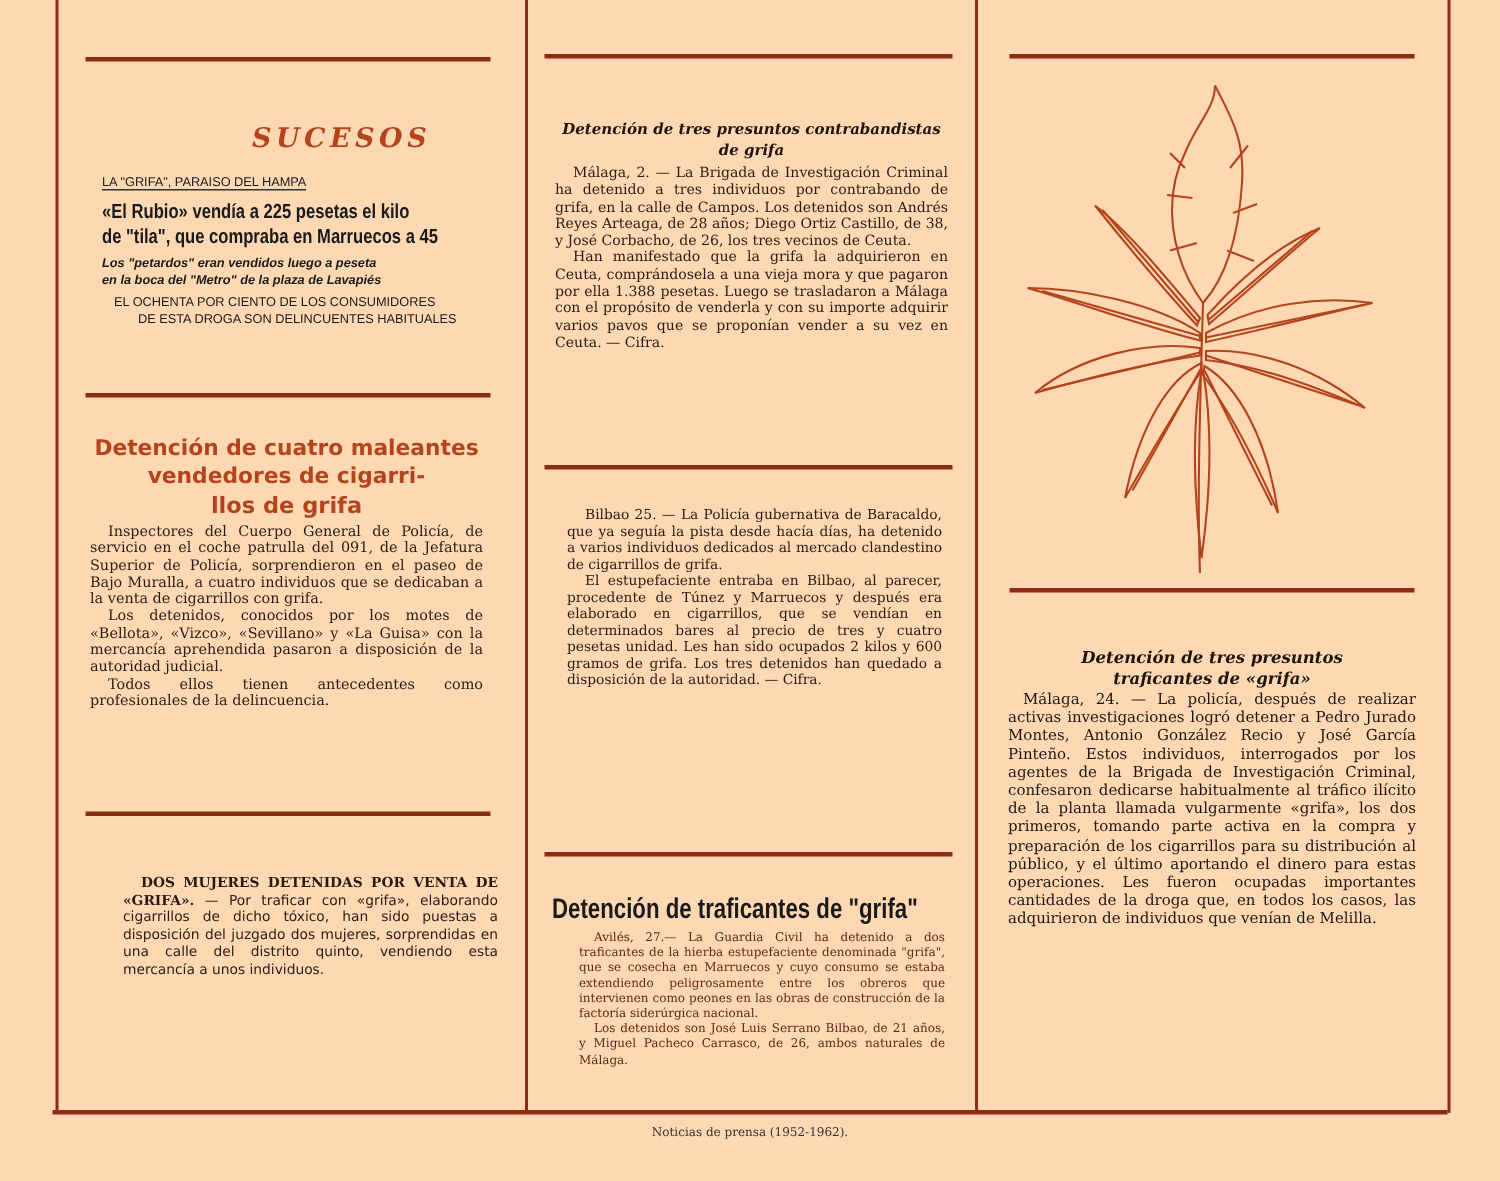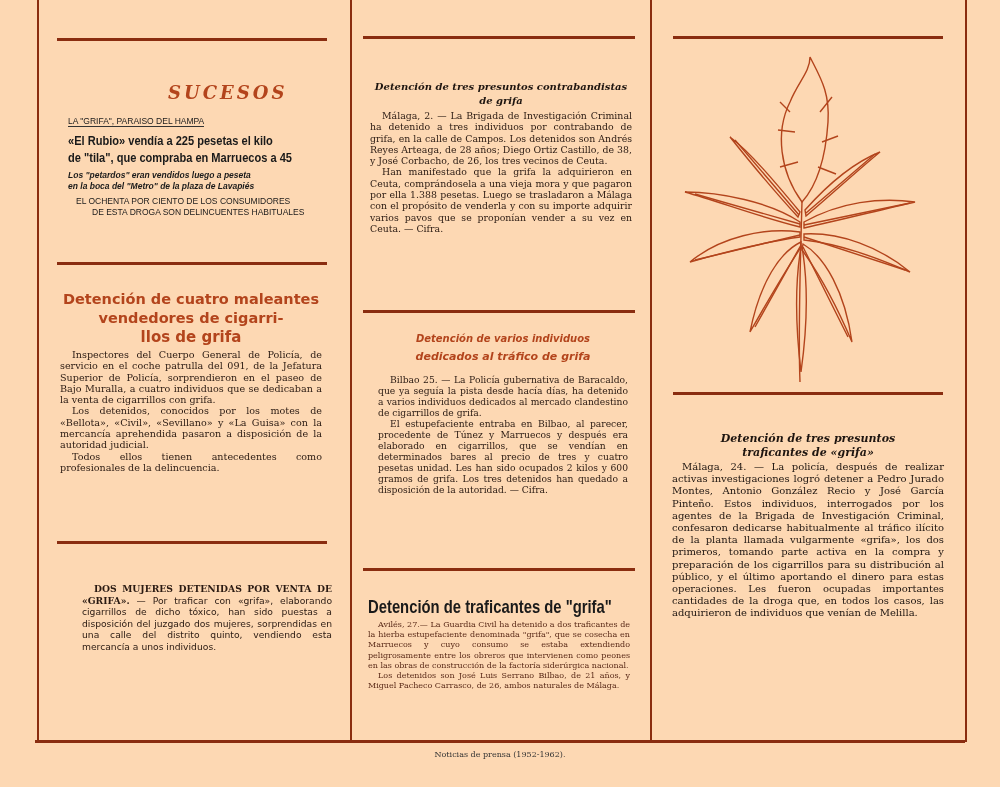--- a/index.html
+++ b/index.html
@@ -13,21 +13,21 @@
   .kicker{font-family:"Liberation Sans",sans-serif;font-size:8.5px;color:#1a1a1a;border-bottom:1px solid #333;display:inline-block;}
   .bighead{font-family:"Liberation Sans",sans-serif;font-weight:bold;font-size:13.5px;line-height:17px;color:#1a1a1a;transform:scaleX(0.82);transform-origin:left;white-space:nowrap;}
   .subhead{font-family:"Liberation Sans",sans-serif;font-style:italic;font-weight:bold;font-size:8.5px;color:#1a1a1a;line-height:11px;white-space:nowrap;}
   .caps{font-family:"Liberation Sans",sans-serif;font-size:8.5px;color:#1a1a1a;line-height:11px;white-space:nowrap;}
   .redhead{font-family:"DejaVu Sans",sans-serif;font-weight:bold;color:#b3441c;font-size:15px;line-height:19px;text-align:center;}
   .body{font-family:"DejaVu Serif",serif;font-size:9.6px;line-height:11.3px;color:#2a1a12;text-align:justify;}
   .body p{margin:0;text-indent:12px;}
   .ithead{font-family:"DejaVu Serif",serif;font-style:italic;font-weight:bold;font-size:10px;line-height:14px;text-align:center;color:#1e1510;}
   .redital{font-family:"DejaVu Sans",sans-serif;font-style:italic;font-weight:bold;color:#b3441c;font-size:10px;line-height:18px;text-align:center;}
   .condhead{font-family:"Liberation Sans",sans-serif;font-weight:bold;font-size:19px;color:#1a1a1a;transform:scaleX(0.78);transform-origin:left;white-space:nowrap;}
-  .smallbody{font-family:"DejaVu Serif",serif;font-size:8px;line-height:10.2px;color:#5a2a18;text-align:justify;}
+  .smallbody{font-family:"DejaVu Serif",serif;font-size:8px;line-height:10.2px;color:#5a2a18;text-align:justify;margin-left:18px;}
   .smallbody p{margin:0;text-indent:10px;}
   .boldbody{font-family:"DejaVu Serif",serif;font-weight:normal;font-size:10px;line-height:12.2px;color:#1e1510;text-align:justify;}
   .boldbody p{margin:0;text-indent:10px;}
   .sanssmall{font-family:"DejaVu Sans",sans-serif;font-size:9.2px;line-height:11.6px;color:#2a1a12;text-align:justify;}
   .sanssmall p{margin:0;text-indent:12px;}
   .sanssmall .lead{font-family:"DejaVu Serif",serif;font-weight:bold;}
 </style>
 </head>
 <body>
 
@@ -57,44 +57,40 @@
   <div class="caps" style="margin-left:8px;padding-left:16px;">DE ESTA DROGA SON DELINCUENTES HABITUALES</div>
 </div>
 
 <div class="clip" style="left:60px;top:290px;width:262px;">
   <div class="redhead">
     <div style="font-size:14.5px;">Detención de cuatro maleantes vendedores de cigarri-</div>
     <div>llos de grifa</div>
   </div>
   <div class="body" style="margin-top:2px;">
     <p>Inspectores del Cuerpo General de Policía, de servicio en el coche patrulla del 091, de la Jefatura Superior de Policía, sorprendieron en el paseo de Bajo Muralla, a cuatro individuos que se dedicaban a la venta de cigarrillos con grifa.</p>
-    <p>Los detenidos, conocidos por los motes de «Bellota», «Civil», «Sevillano» y «La Guisa» con la mercancía aprehendida pasaron a disposición de la autoridad judicial.</p>
+    <p>Los detenidos, conocidos por los motes de «Bellota», «Vizco», «Sevillano» y «La Guisa» con la mercancía aprehendida pasaron a disposición de la autoridad judicial.</p>
     <p>Todos ellos tienen antecedentes como profesionales de la delincuencia.</p>
   </div>
 </div>
 
 <div class="clip" style="left:82px;top:583px;width:250px;">
   <div class="sanssmall">
     <p><span class="lead">DOS MUJERES DETENIDAS POR VENTA DE «GRIFA».</span> <span>— Por traficar con «grifa», elaborando cigarrillos de dicho tóxico, han sido puestas a disposición del juzgado dos mujeres, sorprendidas en una calle del distrito quinto, vendiendo esta mercancía a unos individuos.</span></p>
   </div>
 </div>
 
 <div class="clip" style="left:370px;top:80px;width:262px;">
   <div class="ithead">Detención de tres presuntos contrabandistas de grifa</div>
   <div class="body" style="margin-top:2px;font-size:9.4px;">
     <p>Málaga, 2. — La Brigada de Investigación Criminal ha detenido a tres individuos por contrabando de grifa, en la calle de Campos. Los detenidos son Andrés Reyes Arteaga, de 28 años; Diego Ortiz Castillo, de 38, y José Corbacho, de 26, los tres vecinos de Ceuta.</p>
     <p>Han manifestado que la grifa la adquirieron en Ceuta, comprándosela a una vieja mora y que pagaron por ella 1.388 pesetas. Luego se trasladaron a Málaga con el propósito de venderla y con su importe adquirir varios pavos que se proponían vender a su vez en Ceuta. — Cifra.</p>
   </div>
 </div>
 
 <div class="clip" style="left:378px;top:330px;width:250px;">
-  <div class="redital">
-    <div>Detención de varios individuos</div>
-    <div style="font-size:11px;">dedicados al tráfico de grifa</div>
-  </div>
   <div class="body" style="margin-top:8px;font-size:9.2px;line-height:11px;">
     <p>Bilbao 25. — La Policía gubernativa de Baracaldo, que ya seguía la pista desde hacía días, ha detenido a varios individuos dedicados al mercado clandestino de cigarrillos de grifa.</p>
     <p>El estupefaciente entraba en Bilbao, al parecer, procedente de Túnez y Marruecos y después era elaborado en cigarrillos, que se vendían en determinados bares al precio de tres y cuatro pesetas unidad. Les han sido ocupados 2 kilos y 600 gramos de grifa. Los tres detenidos han quedado a disposición de la autoridad. — Cifra.</p>
   </div>
 </div>
 
 <div class="clip" style="left:368px;top:596px;width:262px;overflow:hidden;">
   <div class="condhead">Detención de traficantes de "grifa"</div>
   <div class="smallbody" style="margin-top:2px;">
     <p>Avilés, 27.— La Guardia Civil ha detenido a dos traficantes de la hierba estupefaciente denominada "grifa", que se cosecha en Marruecos y cuyo consumo se estaba extendiendo peligrosamente entre los obreros que intervienen como peones en las obras de construcción de la factoría siderúrgica nacional.</p>

